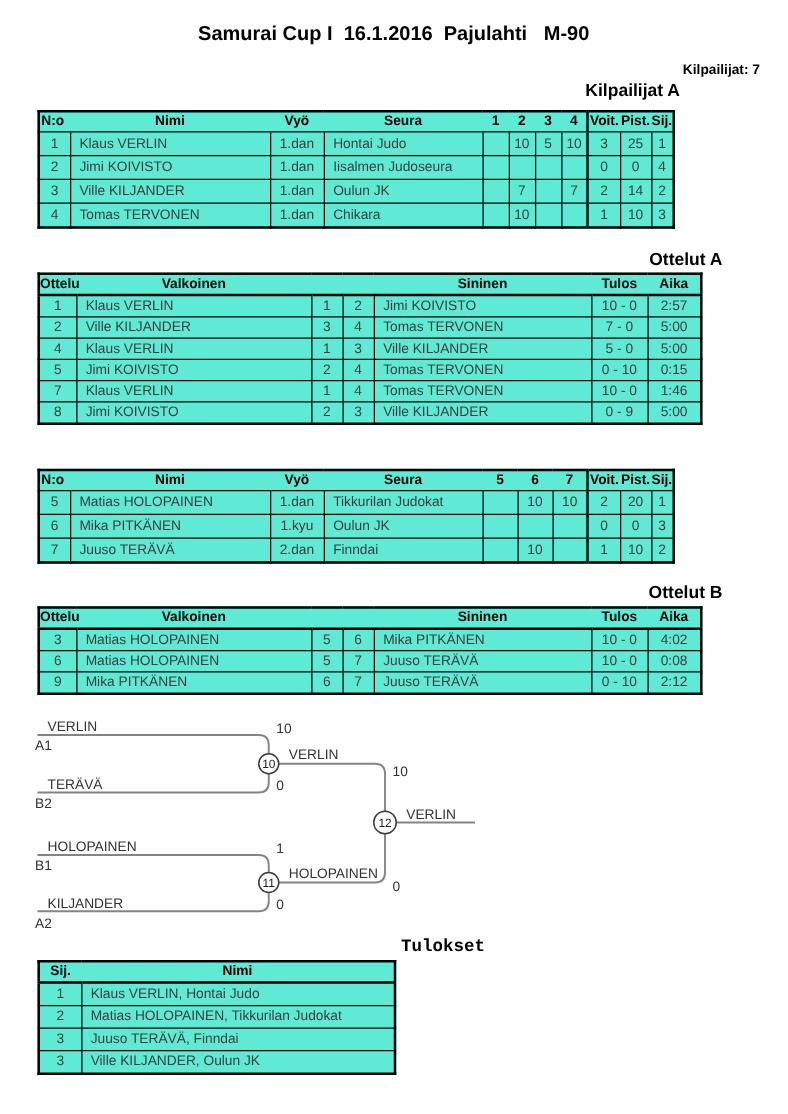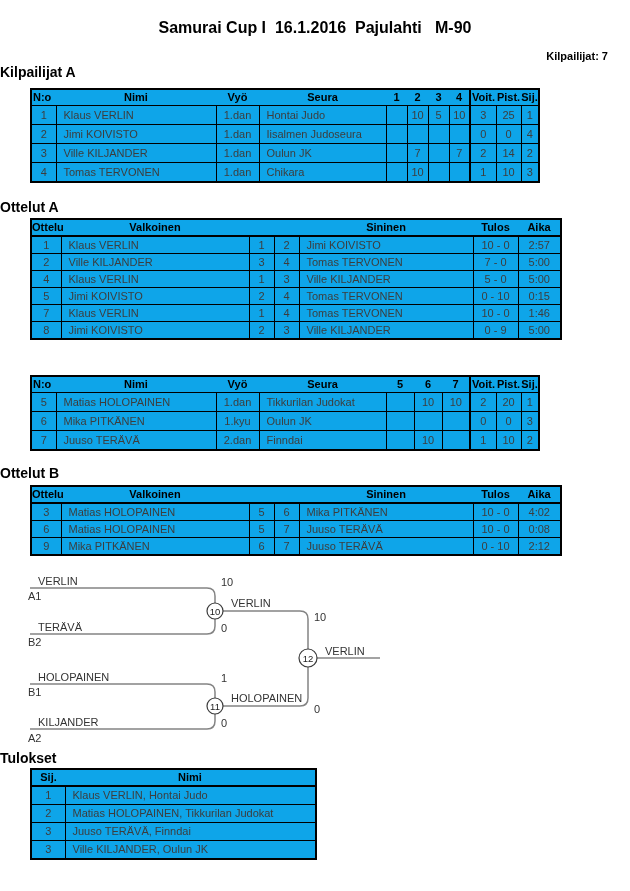--- a/index.html
+++ b/index.html
@@ -1,22 +1,22 @@
 <!DOCTYPE html>
 <html><head>
 <meta charset="utf-8">
 <style>
   html,body{margin:0;padding:0;background:#fff;}
   #page{position:relative;width:630px;height:891px;background:#fff;
         font-family:"Liberation Sans",sans-serif;color:#000;overflow:hidden;}
   .title{position:absolute;top:19px;left:0;right:0;text-align:center;
          font-size:16px;font-weight:bold;white-space:pre;}
   .count{position:absolute;top:50px;right:22px;font-size:11px;font-weight:bold;margin-left:27px;}
-  .sec{position:absolute;font-size:14px;font-weight:bold;text-align:left;white-space:nowrap;}
-  table{position:absolute;border-collapse:collapse;table-layout:fixed;border:2px solid #000;background:#0ea5e9;}
+  .sec{position:absolute;font-size:14px;font-weight:bold;text-align:right;white-space:nowrap;padding-left:44px;}
+  table{position:absolute;border-collapse:collapse;table-layout:fixed;border:2px solid #000;background:#5eead4;}
   th,td{padding:0;font-size:11px;white-space:nowrap;overflow:hidden;line-height:1;}
   th{font-weight:bold;color:#000;border:none;border-bottom:1px solid #000;text-align:center;height:15px;}
   td{border:1px solid #000;color:#3d3d3d;text-align:center;height:18px;}
   .hdr2 th{border-bottom-width:2px;margin-left:21px;}
   .mt td{height:16px;}
   .rt td{height:17px;}
   .l{text-align:left;padding-left:7px;}
   .vg{border-left:2px solid #000 !important;}
   .hno{text-align:left;padding-left:1px;}
   .hol{text-align:left;padding-left:0;overflow:visible;}
@@ -345,21 +345,21 @@
     <text x="300" y="89">VERLIN</text>
 
     <circle cx="190" cy="45" r="8"></circle>
     <text class="cnum" x="190" y="48.5">10</text>
     <circle cx="190" cy="140" r="8"></circle>
     <text class="cnum" x="190" y="143.5">11</text>
     <circle cx="283" cy="92" r="9"></circle>
     <text class="cnum" x="283" y="95.5">12</text>
   </svg>
 
-  <div class="sec" style="left:0;width:344px;top:750px;">Tulokset</div>
+  <div class="sec" style="left:0;width:344px;top:750px;font-family:Liberation Mono, monospace;">Tulokset</div>
 
   <table class="hdr2 rt" style="left:30px;top:768px;width:285px;">
     <colgroup>
         <col style="width:34px">
         <col style="width:251px">
       </colgroup>
     <tbody>
         <tr>
       <th>Sij.</th>
       <th>Nimi</th>

